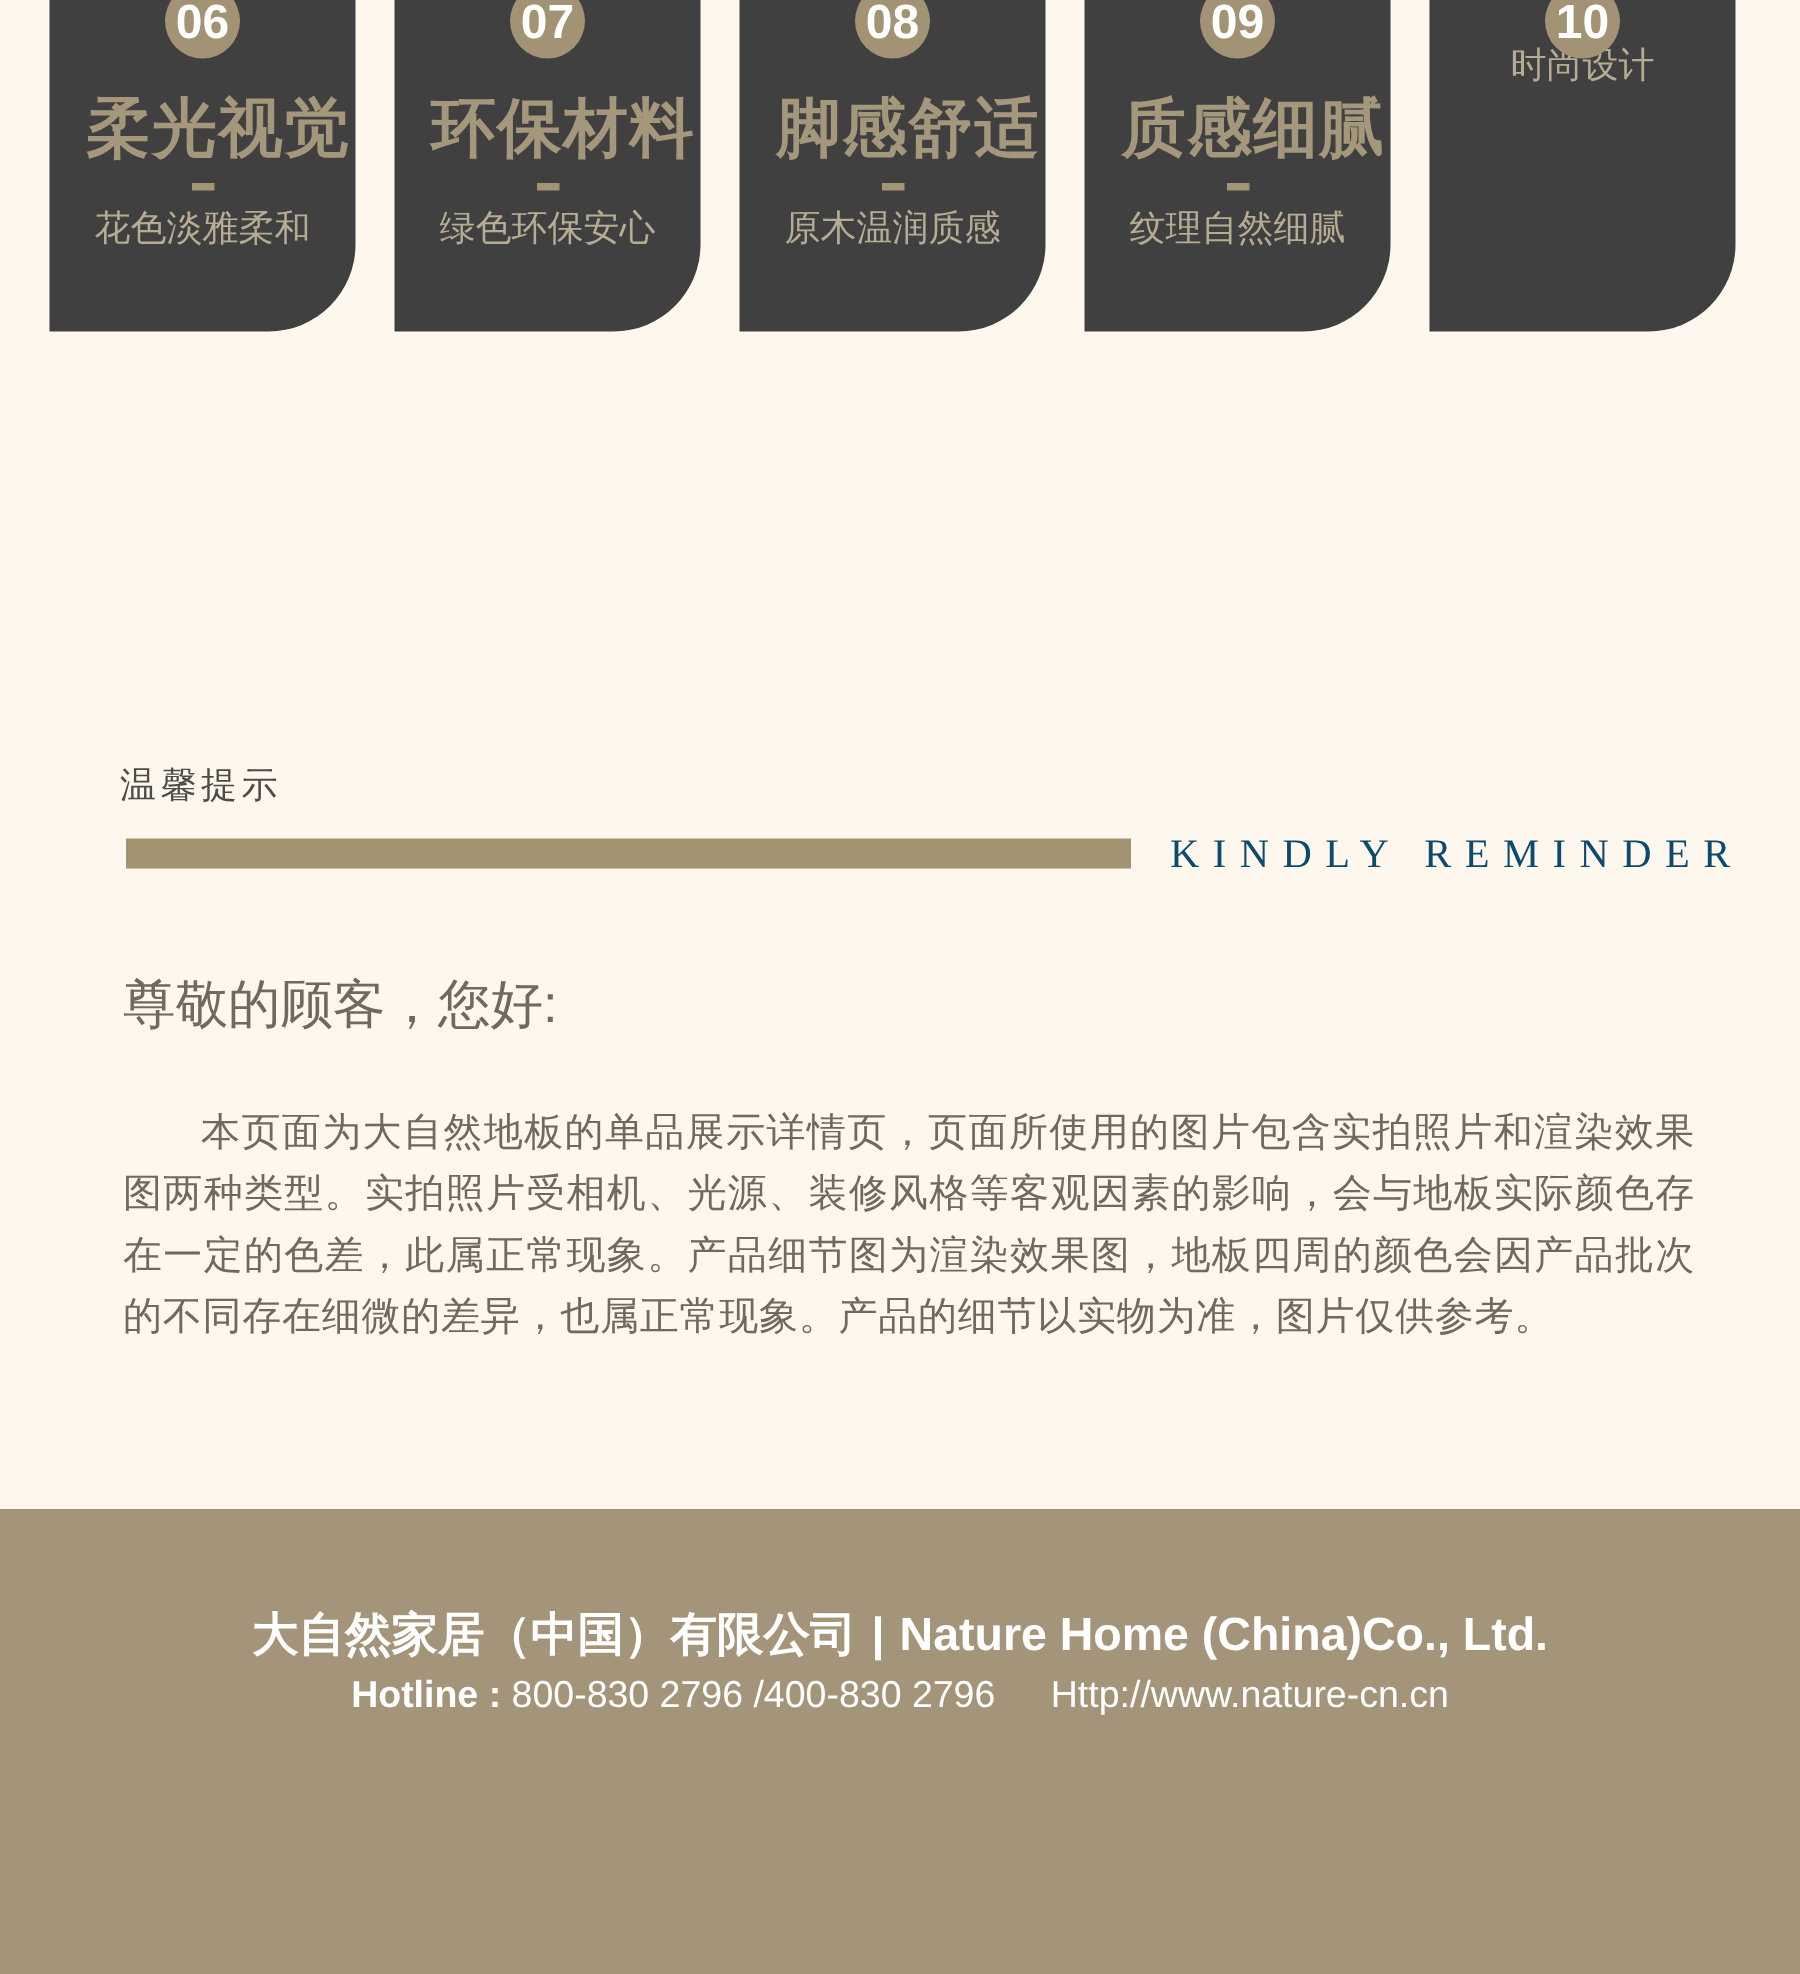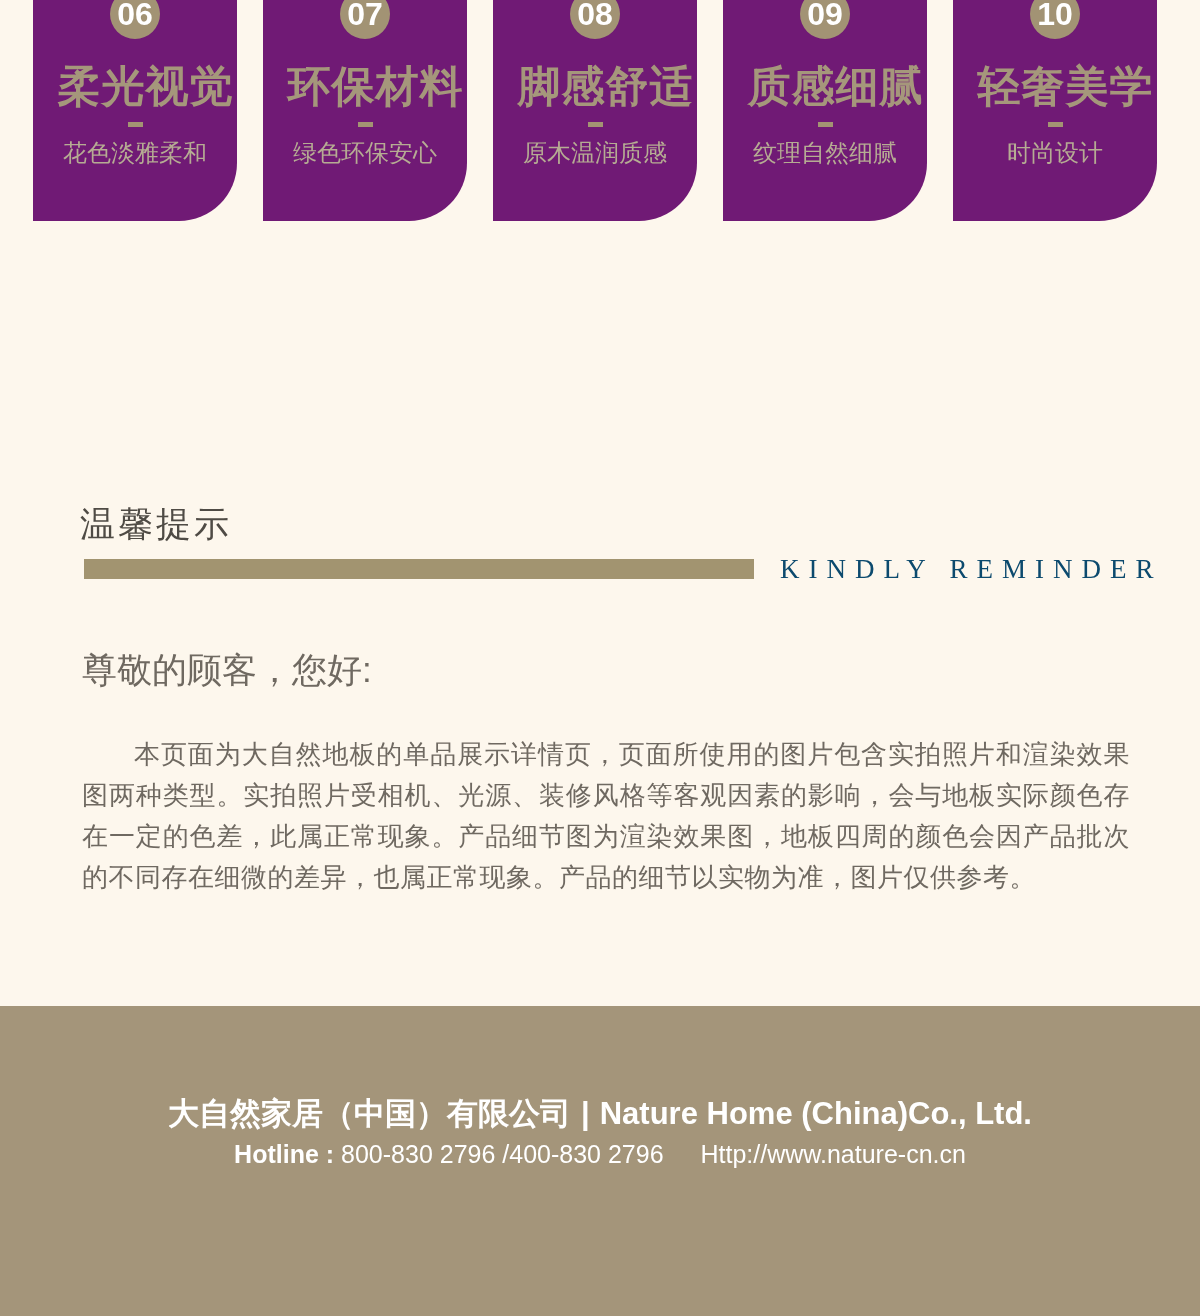--- a/index.html
+++ b/index.html
@@ -12,21 +12,21 @@
     font-family: "Liberation Sans", "DejaVu Sans", sans-serif;
   }
 
   
   .cards-row { position: absolute; top: 0; left: 0; width: 1200px; height: 221px; }
   .card {
     position: absolute;
     top: 0;
     width: 204px;
     height: 221px;
-    background: #701a75;
+    background: #404040;
     border-radius: 0 0 58px 0;
     text-align: center;
   }
   .badge {
     position: absolute;
     top: -11px;
     left: 50%;
     transform: translateX(-50%);
     width: 50px;
     height: 50px;
@@ -59,21 +59,21 @@
     font-size: 24px;
     line-height: 28px;
     color: #b6ac93;
   }
 
   
   .reminder-title-cn {
     position: absolute;
     left: 80px;
     top: 500px;
-    font-size: 35px;
+    font-size: 24px;
     line-height: 48px;
     font-weight: 300;
     color: #4f4b45;
     letter-spacing: 3px;
   }
   .reminder-bar {
     position: absolute;
     left: 84px;
     top: 559px;
     width: 670px;
@@ -117,21 +117,21 @@
     position: absolute;
     left: 0;
     top: 1006px;
     width: 1200px;
     height: 310px;
     background: #a4957a;
     color: #ffffff;
     text-align: center;
   }
   .footer-line1 {
-    padding-top: 88px;
+    padding-top: 64px;
     font-size: 31px;
     line-height: 40px;
     font-weight: bold;
     white-space: nowrap;
   }
   .footer-line1 .sep { margin: 0 10px; font-weight: bold; }
   .footer-line2 {
     margin-top: 2px;
     font-size: 25px;
     line-height: 36px;
@@ -167,21 +167,20 @@
 
   <div class="card" style="left: 723px;">
     <div class="badge">09</div>
     <div class="card-title">质感细腻</div>
     <div class="card-dash"></div>
     <div class="card-subtitle">纹理自然细腻</div>
   </div>
 
   <div class="card" style="left: 953px;">
     <div class="badge">10</div>
-    <div class="card-title">轻奢美学</div>
     <div class="card-dash"></div>
     <div class="card-subtitle">时尚设计</div>
   </div>
 </div>
 
 <div class="reminder-title-cn">温馨提示</div>
 <div class="reminder-bar"></div>
 <div class="reminder-title-en">KINDLY REMINDER</div>
 <div class="greeting">尊敬的顾客，您好:</div>
 <div class="notice-body">本页面为大自然地板的单品展示详情页，页面所使用的图片包含实拍照片和渲染效果图两种类型。实拍照片受相机、光源、装修风格等客观因素的影响，会与地板实际颜色存在一定的色差，此属正常现象。产品细节图为渲染效果图，地板四周的颜色会因产品批次的不同存在细微的差异，也属正常现象。产品的细节以实物为准，图片仅供参考。</div>

